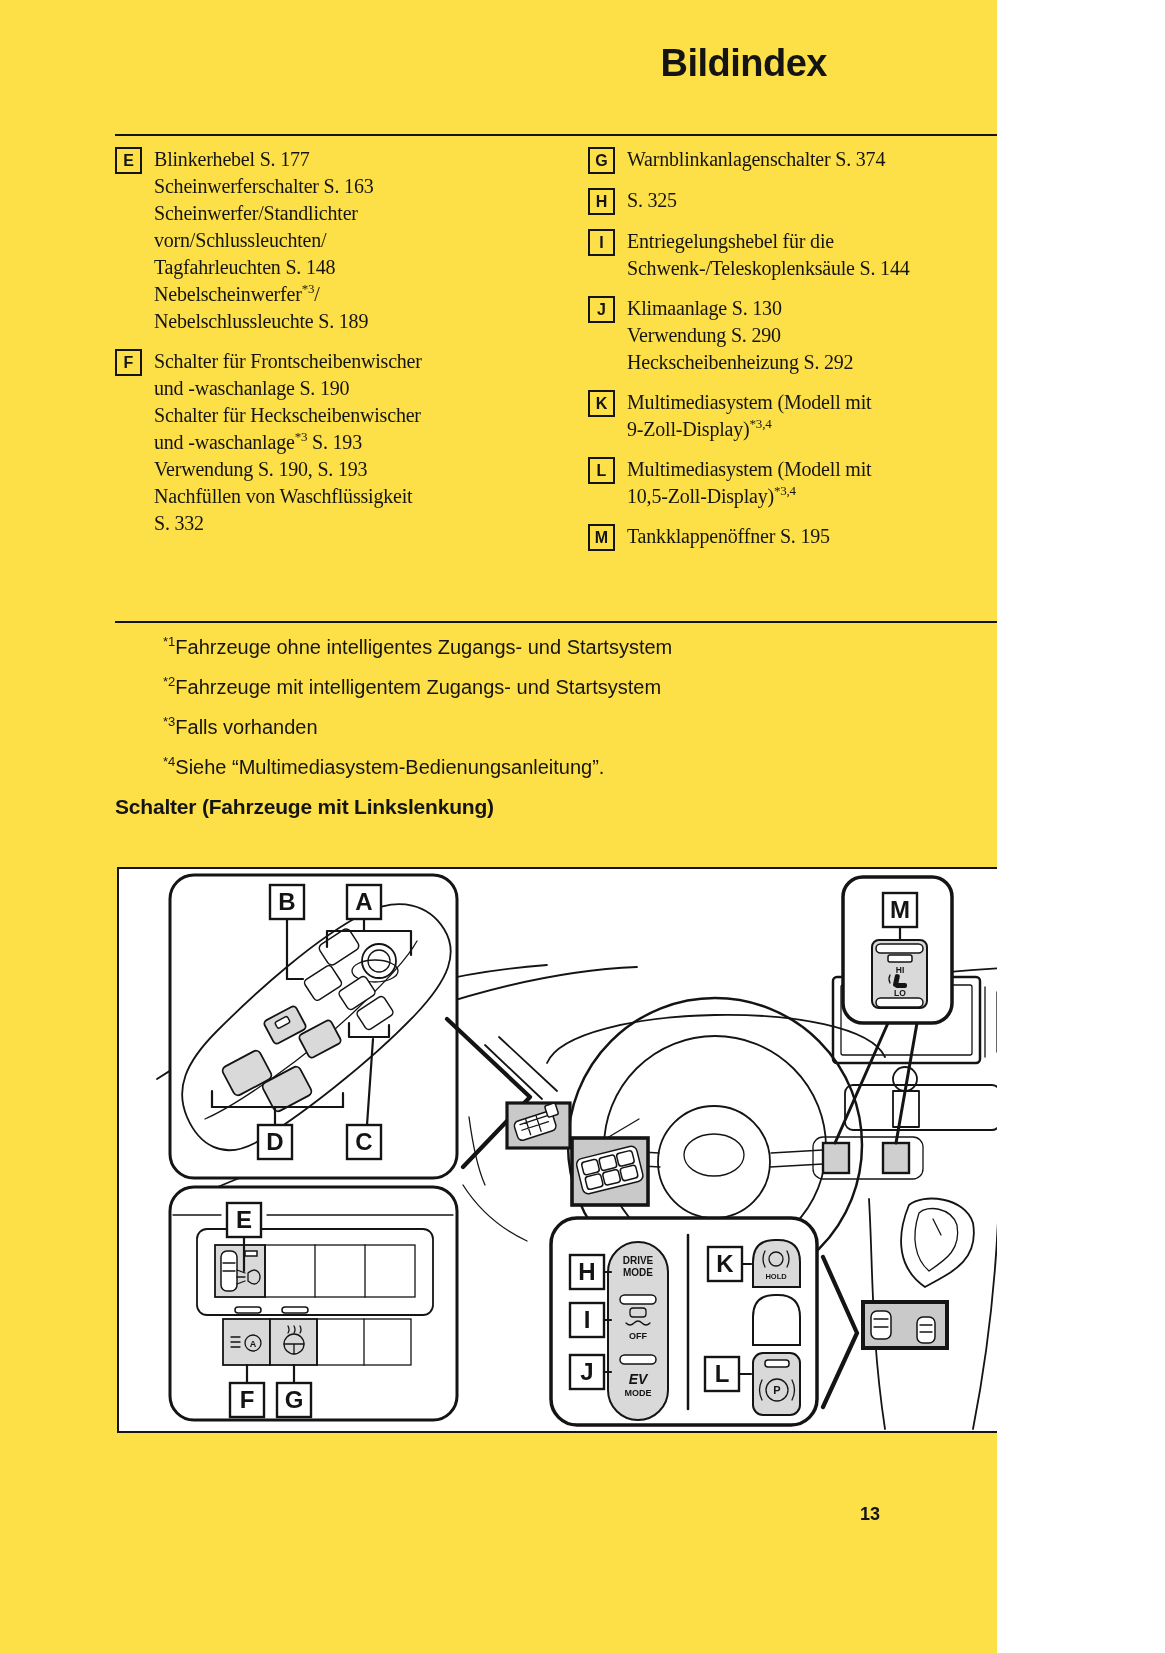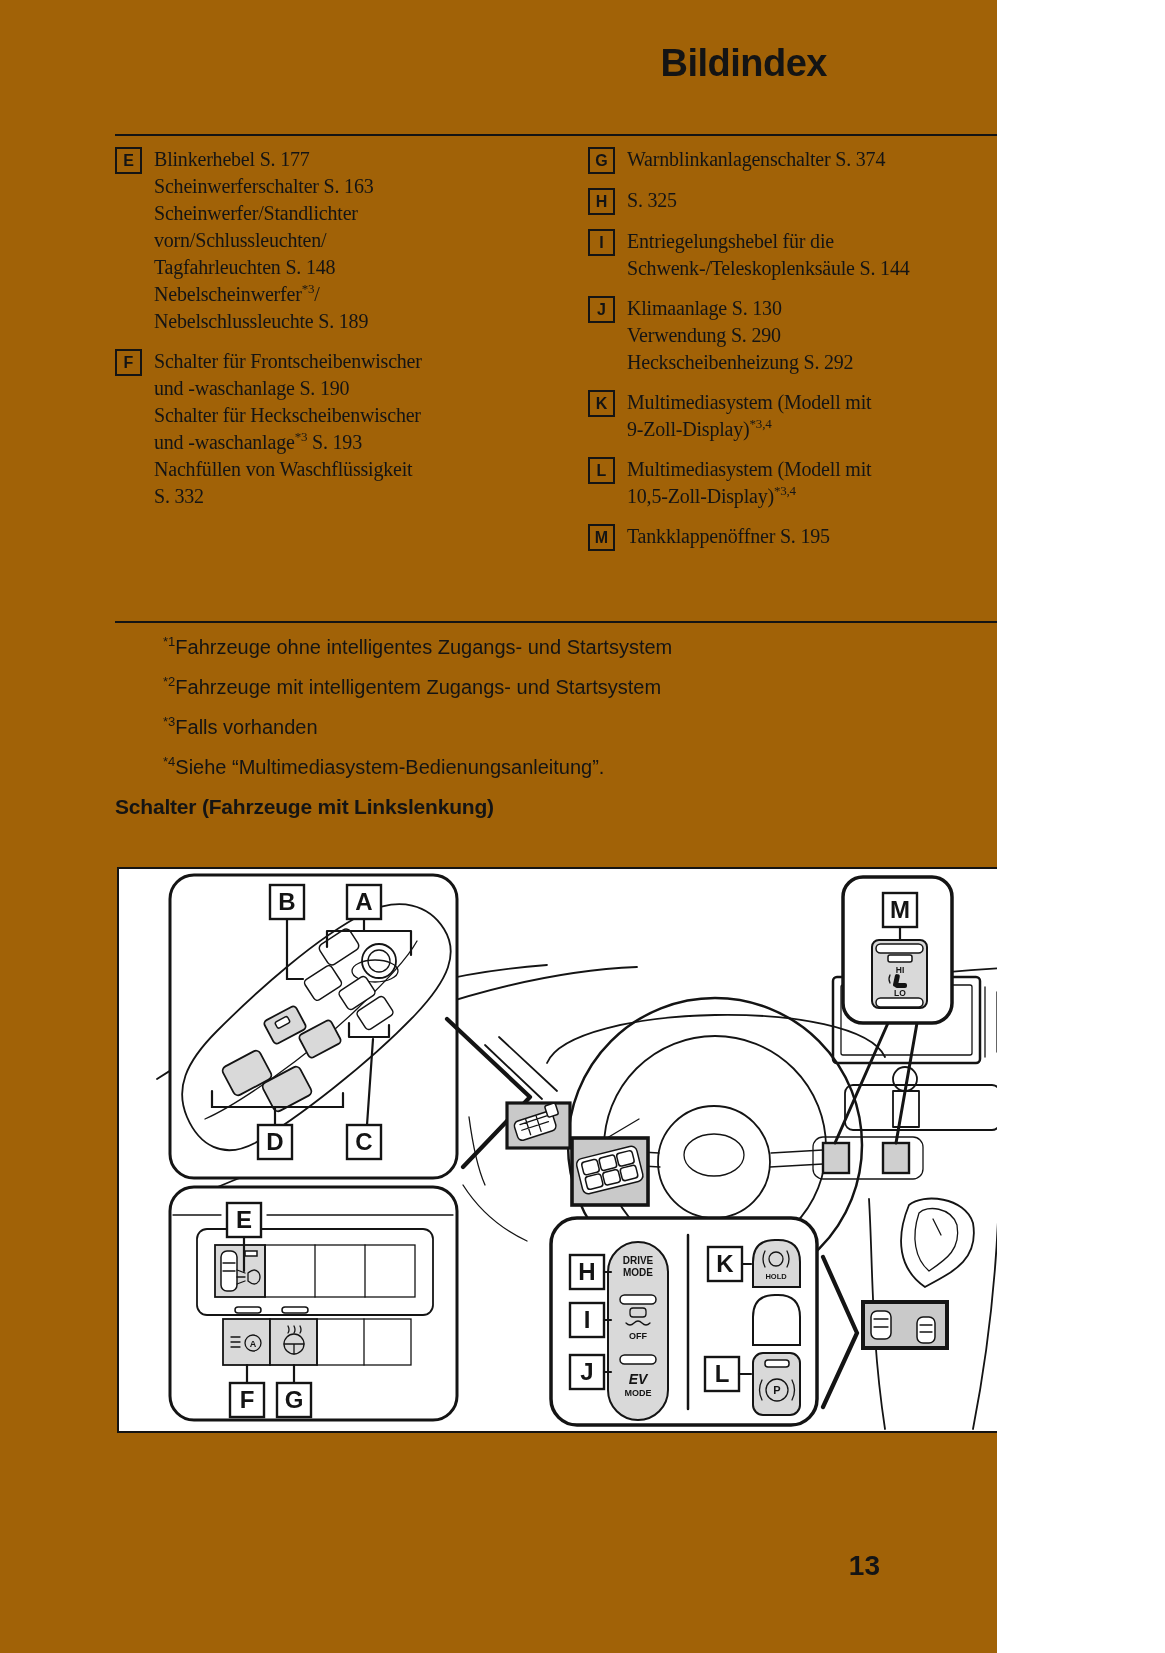--- a/index.html
+++ b/index.html
@@ -1,16 +1,16 @@
 <!DOCTYPE html>
 <html><head>
 <meta charset="utf-8">
 <style>
   html,body{margin:0;padding:0;background:#fff;}
-  #page{position:relative;width:997px;height:1653px;background:#a16207;overflow:hidden;
+  #page{position:relative;width:997px;height:1653px;background:#fde047;overflow:hidden;
         font-family:"Liberation Sans",sans-serif;color:#141414;}
   
   .title{position:absolute;top:42px;right:170px;font-size:38px;font-weight:bold;letter-spacing:-.5px;}
   .rule{position:absolute;left:115px;width:935px;height:2px;background:#141414;}
   #rule-top{top:134px;}
   #rule-mid{top:621px;}
   
   .side-tab{position:absolute;left:1070px;top:160px;width:95px;height:106px;background:#6d716d;}
   .side-tab-label{position:absolute;left:1072px;top:282px;writing-mode:vertical-rl;
                   font-size:21px;letter-spacing:.5px;color:#141414;}
@@ -23,21 +23,21 @@
               display:flex;align-items:center;justify-content:center;
               font-size:16px;font-weight:bold;line-height:1;}
   .item-lines{font-size:20px;line-height:27px;letter-spacing:-.2px;font-family:Liberation Serif, serif;}
   sup{font-size:13px;line-height:0;}
   
   #footnotes{position:absolute;left:115px;top:634px;width:935px;font-size:20px;}
   .footnote{margin-bottom:13px;line-height:27px;margin-left:48px;}
   .section-heading{position:absolute;left:115px;top:795px;font-size:21px;font-weight:bold;letter-spacing:-.2px;text-align:right;}
   
   #diagram{position:absolute;left:117px;top:867px;width:933px;height:566px;}
-  .page-num{position:absolute;right:117px;top:1550px;font-size:28px;font-weight:bold;}
+  .page-num{position:absolute;right:117px;top:1504px;font-size:18px;font-weight:bold;}
   
   svg .sk{fill:none;stroke:#141414;stroke-width:1.8;stroke-linecap:round;stroke-linejoin:round;}
   svg .sk2{fill:none;stroke:#141414;stroke-width:2.5;stroke-linecap:round;stroke-linejoin:round;}
   svg .thin{fill:none;stroke:#141414;stroke-width:1.3;stroke-linecap:round;}
   svg .box{fill:#fff;stroke:#141414;stroke-width:3;}
   svg .lblbox{fill:#fff;stroke:#141414;stroke-width:2.4;}
   svg .lbl{font-family:"Liberation Sans",sans-serif;font-size:24px;font-weight:bold;
            fill:#141414;stroke:none;text-anchor:middle;}
   svg .btn{fill:#d9d9d9;stroke:#141414;stroke-width:2;}
   svg .btn-sm{fill:#d9d9d9;stroke:#141414;stroke-width:1.8;}
@@ -71,20 +71,21 @@
           <div class="line">Nebelschlussleuchte S. 189</div>
         </div>
       </div>
       <div class="index-item">
         <div class="letter-box">F</div>
         <div class="item-lines">
           <div class="line">Schalter für Frontscheibenwischer</div>
           <div class="line">und -waschanlage S. 190</div>
           <div class="line">Schalter für Heckscheibenwischer</div>
           <div class="line">und -waschanlage<sup>*3</sup> S. 193</div>
+          <div class="line">Verwendung S. 190, S. 193</div>
           <div class="line">Nachfüllen von Waschflüssigkeit</div>
           <div class="line">S. 332</div>
         </div>
       </div>
     </div>
   <div class="index-col" id="col-right">
       <div class="index-item">
         <div class="letter-box">G</div>
         <div class="item-lines">
           <div class="line">Warnblinkanlagenschalter S. 374</div>

